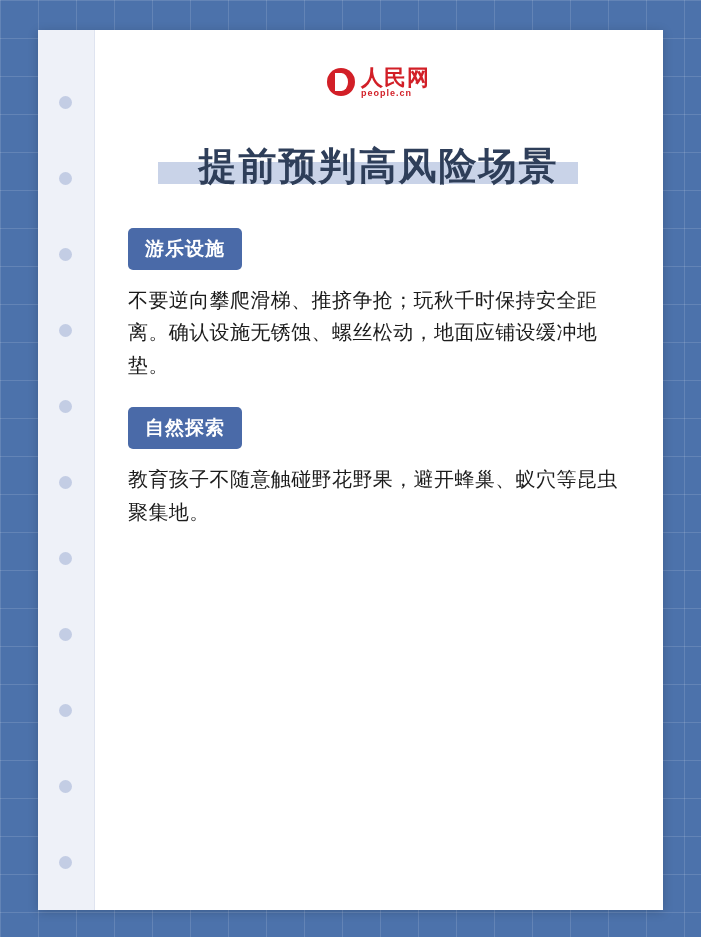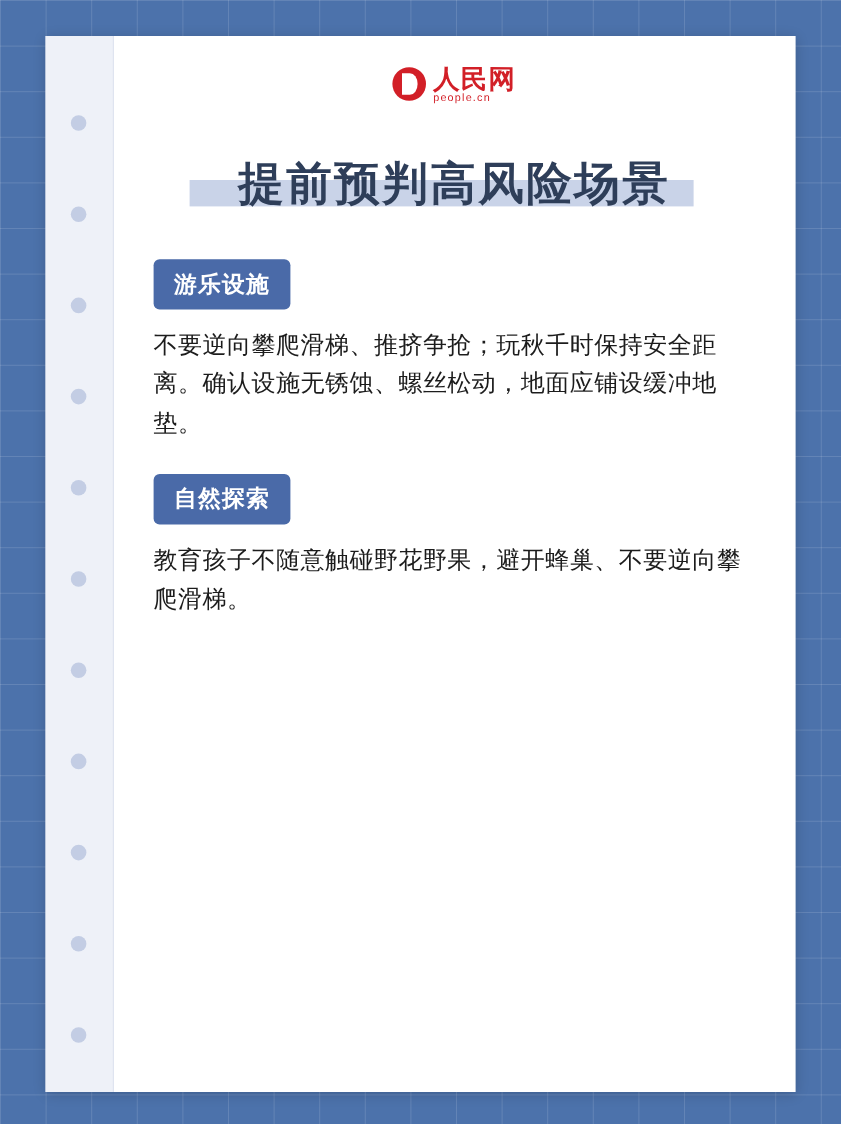--- a/index.html
+++ b/index.html
@@ -71,21 +71,21 @@
     padding: 0 34px;
     box-sizing: border-box;
   }
 
   
   .logo-row {
     display: flex;
     align-items: center;
     justify-content: center;
     gap: 26px;
-    padding-top: 12px;
+    padding-top: 24px;
     height: 56px;
   }
   .logo {
     display: flex;
     align-items: center;
     gap: 6px;
   }
   .logo-mark {
     width: 28px;
     height: 28px;
@@ -110,20 +110,21 @@
     font-weight: bold;
     line-height: 1;
     letter-spacing: 1px;
   }
   .logo-sub {
     color: #d21f27;
     font-size: 9px;
     letter-spacing: 1px;
     line-height: 1;
     margin-top: 0;
+    font-weight: bold;
   }
   .logo-col {
     display: flex;
     flex-direction: column;
     justify-content: center;
   }
   .logo-2 .logo-mark {
     width: 26px; height: 26px;
   }
 
@@ -242,18 +243,18 @@
     </div>
 
     <div class="section">
       <span class="chip">游乐设施</span>
       <div class="para">不要逆向攀爬滑梯、推挤争抢；玩秋千时保持安全距离。确认设施无锈蚀、螺丝松动，地面应铺设缓冲地垫。</div>
     </div>
 
 
     <div class="section">
       <span class="chip">自然探索</span>
-      <div class="para">教育孩子不随意触碰野花野果，避开蜂巢、不要逆向攀爬滑梯。</div>
+      <div class="para">教育孩子不随意触碰野花野果，避开蜂巢、蚁穴等昆虫聚集地。</div>
     </div>
 
 
   </div>
 </div>
 
 </body></html>

